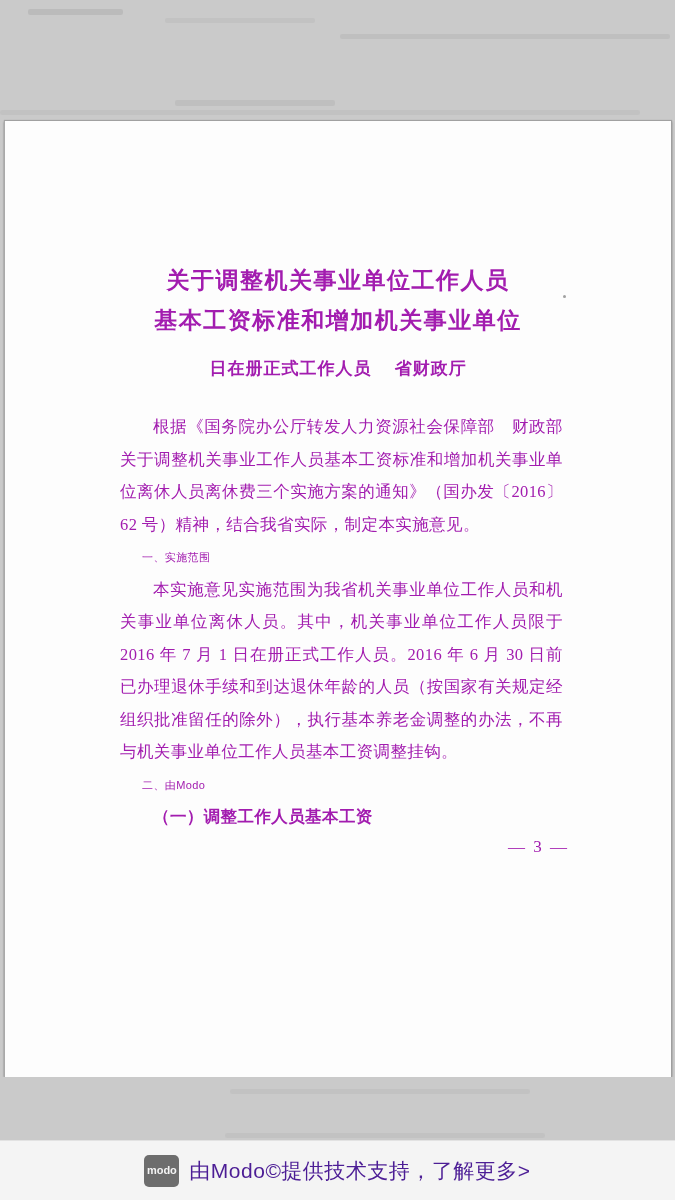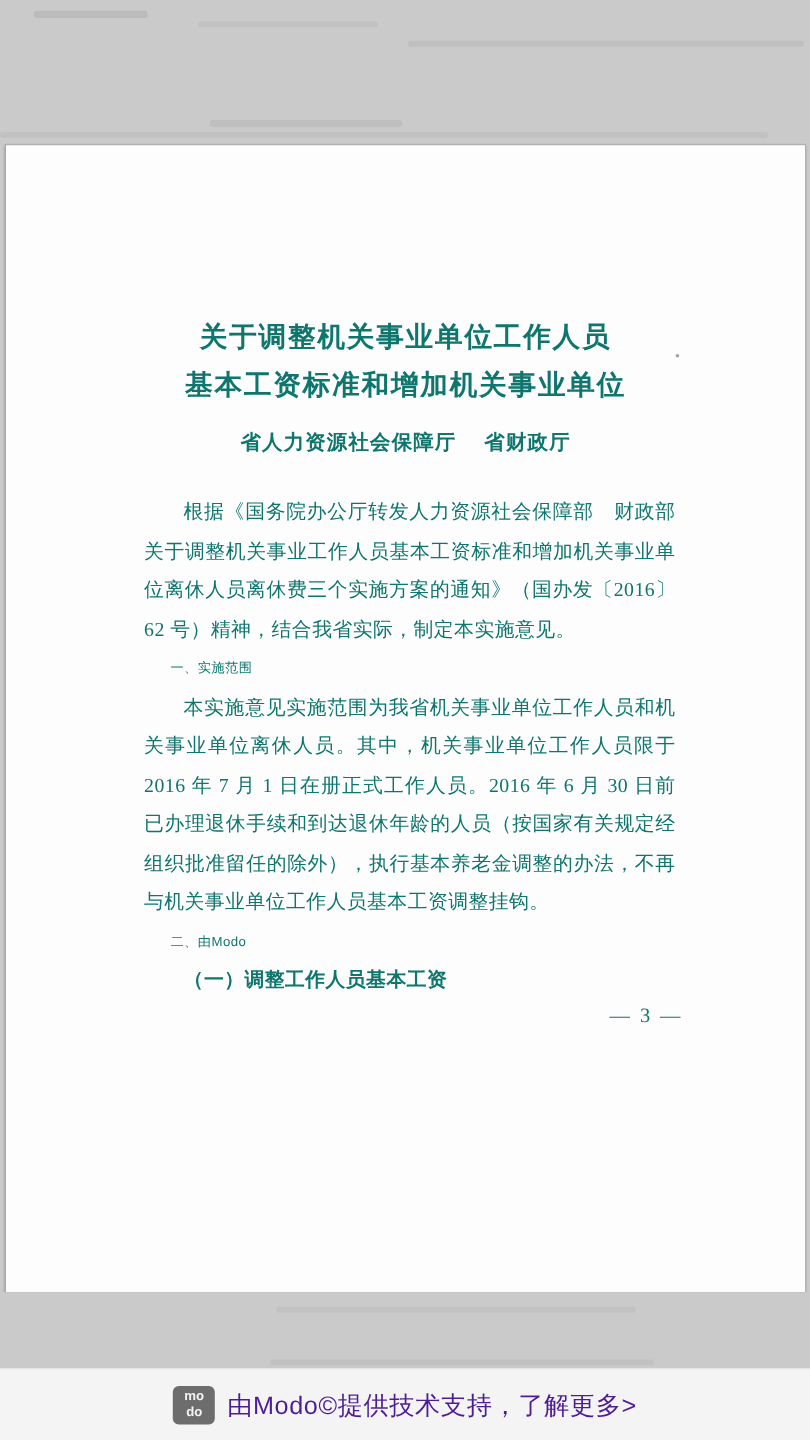--- a/index.html
+++ b/index.html
@@ -24,21 +24,21 @@
 
   
   .page {
     position: relative;
     margin: 0 3px 0 4px;
     height: 956px;
     background: #fdfdfd;
     border-left: 1px solid #a9a9a9;
     border-right: 1px solid #9e9e9e;
     box-shadow: 0 1px 2px rgba(0,0,0,0.30), 0 -1px 1px rgba(0,0,0,0.18);
-    color: #0f766e;
+    color: #a21caf;
   }
   .title-block { padding-top: 140px; text-align: center; }
   .title-line {
     font-size: 23px;
     font-weight: bold;
     line-height: 40px;
     letter-spacing: 1.5px;
   }
   .issuers {
     margin-top: 16px;
@@ -89,21 +89,21 @@
     width: 35px;
     height: 32px;
     background: #6d6d6d;
     border-radius: 5px;
     color: #f4f4f4;
     font-family: "Liberation Sans", "DejaVu Sans", sans-serif;
     font-size: 11px;
     font-weight: bold;
     line-height: 1.18;
     display: flex;
-    flex-direction: column;
+    flex-direction: row;
     align-items: center;
     justify-content: center;
   }
   .modo-logo span { display: block; }
   .footer-text {
     font-family: "Liberation Sans", "DejaVu Sans", sans-serif;
     font-size: 21px;
     color: #4c1d95;
     letter-spacing: 0.5px;
   }
@@ -120,21 +120,21 @@
 </div>
 
 <div class="page">
   <div class="artifact-dot"></div>
 
   <div class="title-block">
     <div class="title-line">关于调整机关事业单位工作人员</div>
     <div class="title-line">基本工资标准和增加机关事业单位</div>
   </div>
 
-  <div class="issuers">省人力资源社会保障厅　 省财政厅</div>
+  <div class="issuers">日在册正式工作人员　 省财政厅</div>
 
   <div class="body-block">
     <div class="para body">根据《国务院办公厅转发人力资源社会保障部　财政部关于调整机关事业工作人员基本工资标准和增加机关事业单位离休人员离休费三个实施方案的通知》（国办发〔2016〕62 号）精神，结合我省实际，制定本实施意见。</div>
     <div class="para heading">一、实施范围</div>
     <div class="para body">本实施意见实施范围为我省机关事业单位工作人员和机关事业单位离休人员。其中，机关事业单位工作人员限于 2016 年 7 月 1 日在册正式工作人员。2016 年 6 月 30 日前已办理退休手续和到达退休年龄的人员（按国家有关规定经组织批准留任的除外），执行基本养老金调整的办法，不再与机关事业单位工作人员基本工资调整挂钩。</div>
     <div class="para heading">二、由Modo</div>
     <div class="para subheading">（一）调整工作人员基本工资</div>
   </div>
 
   <div class="pagenum">— 3 —</div>

